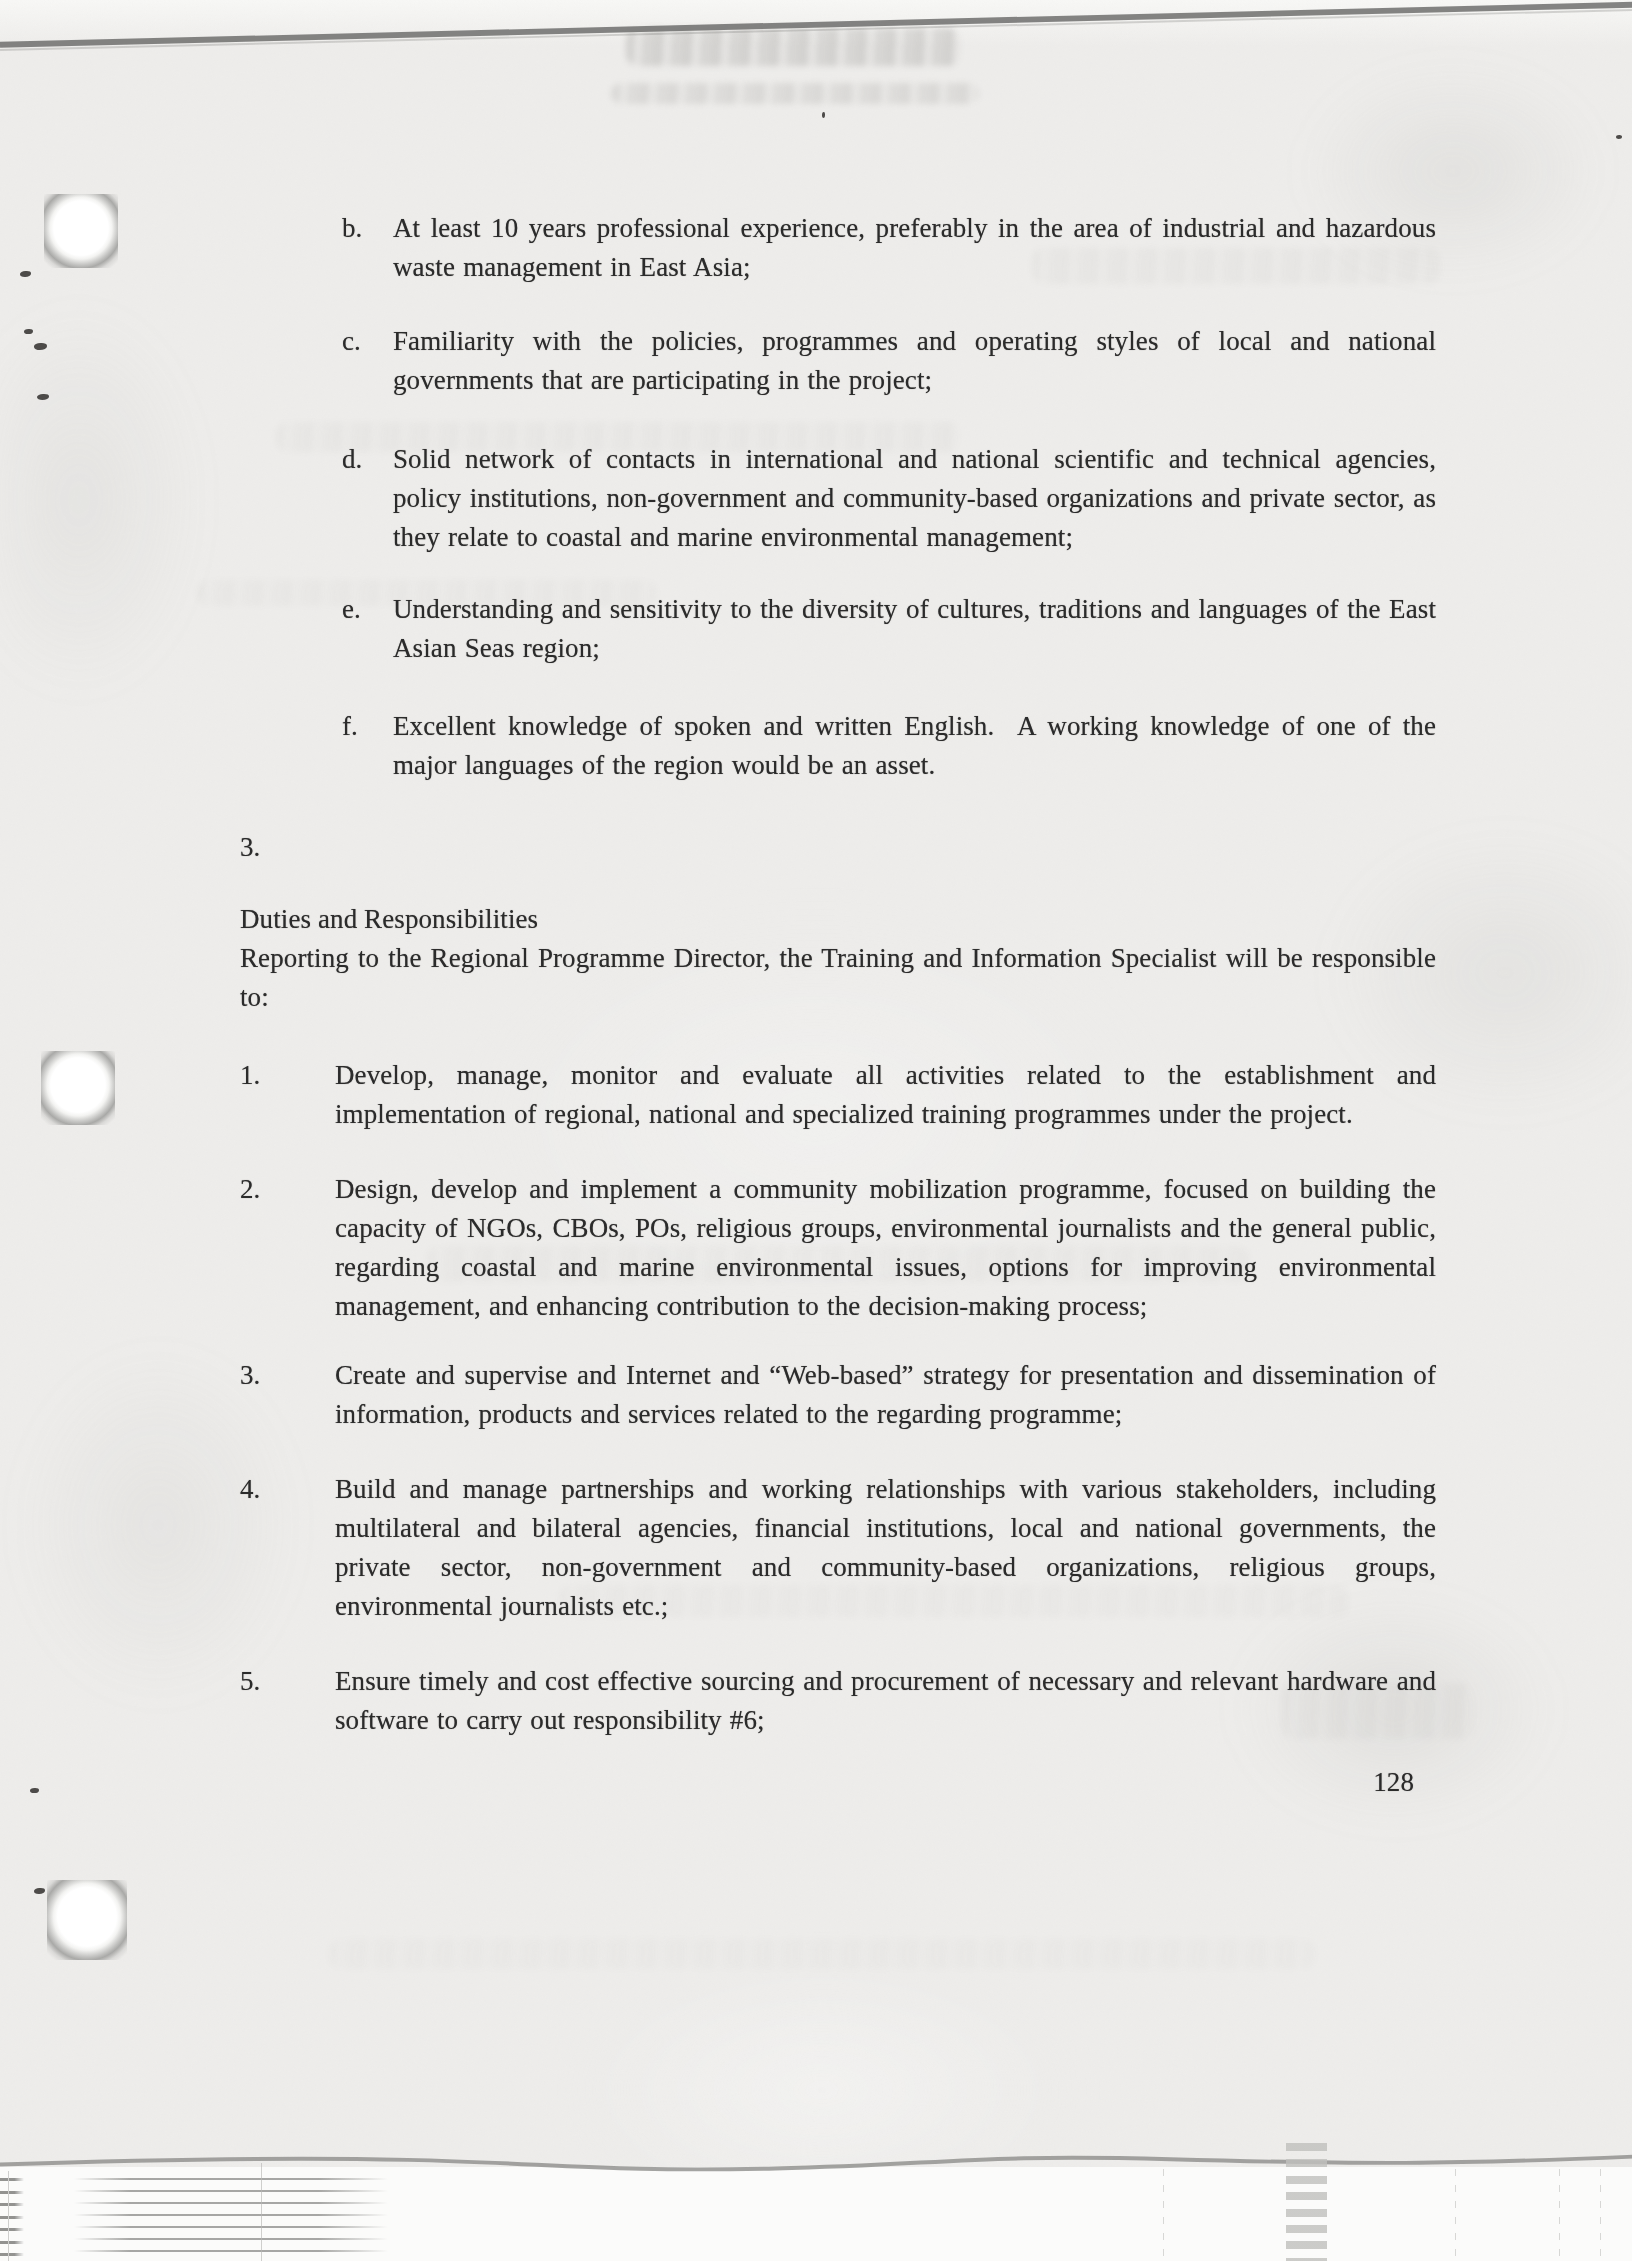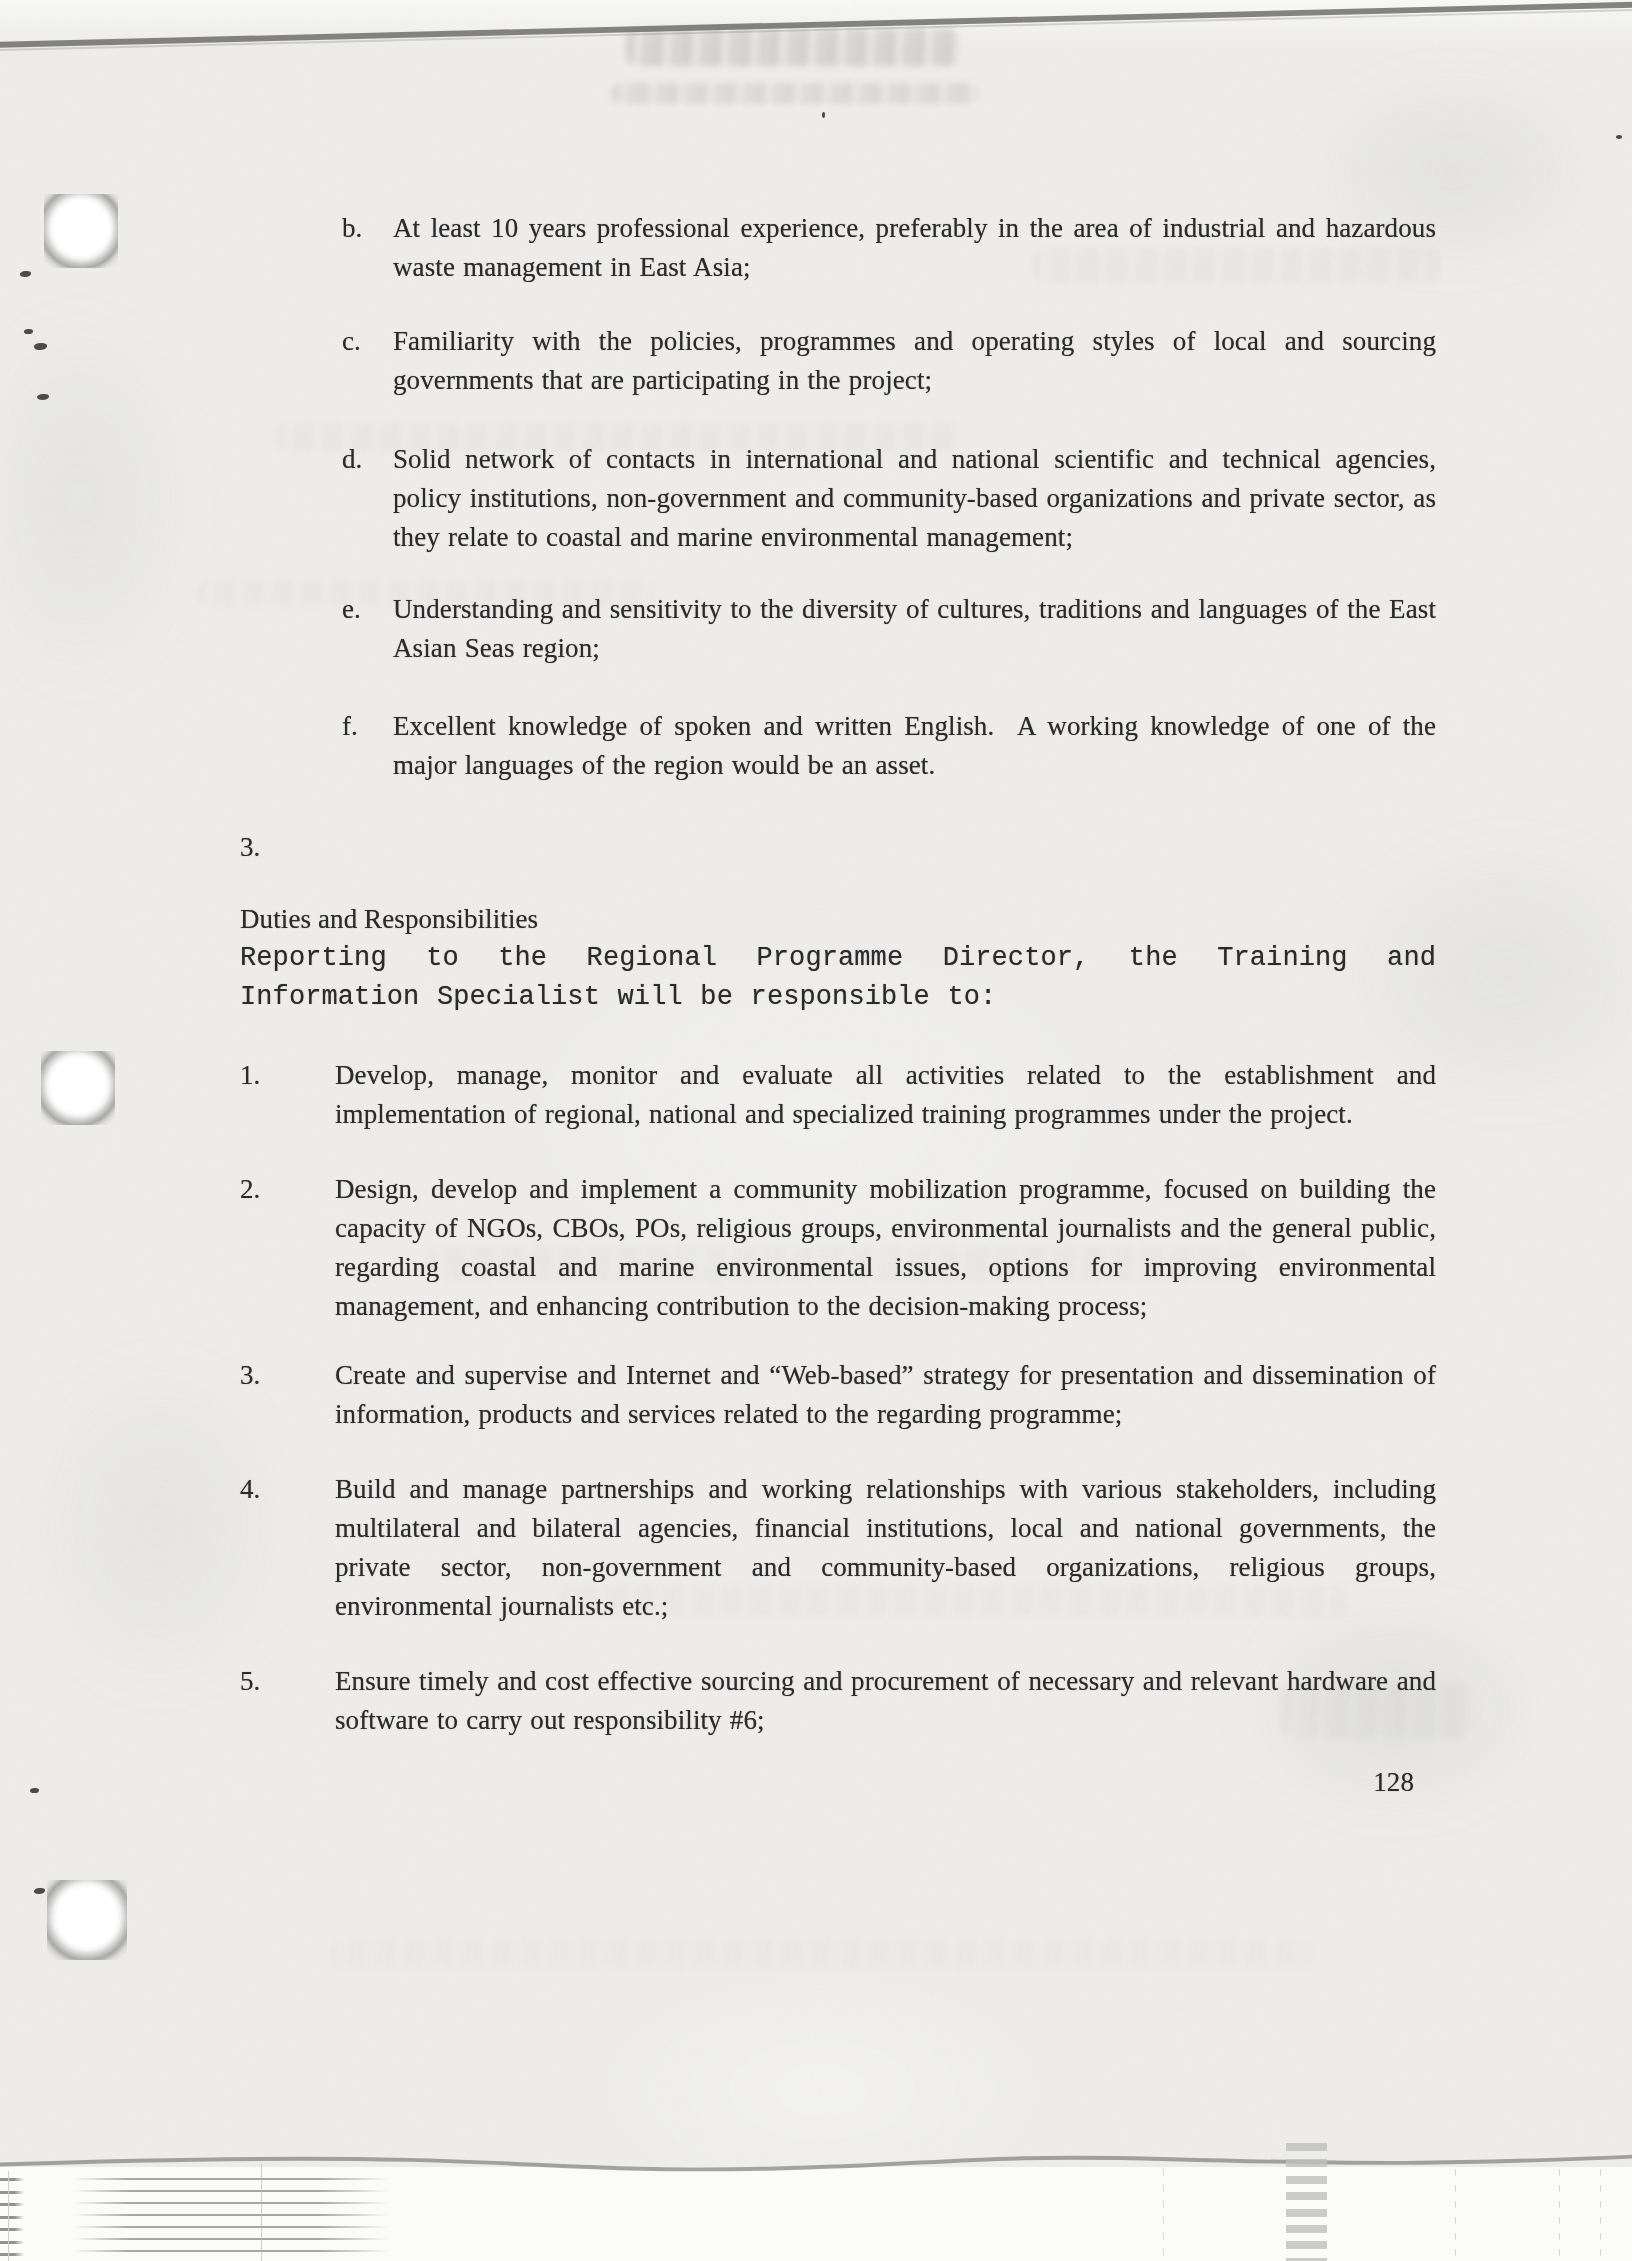--- a/index.html
+++ b/index.html
@@ -52,21 +52,21 @@
     font-size:27px;line-height:39px;letter-spacing:0.1px;
     text-shadow:0 0 0.9px rgba(45,43,40,.55);}
   .item{display:flex;}
   .item .lbl{flex:0 0 51px;}
   .lettered{margin-left:102px;}
   .numbered .lbl{flex:0 0 95px;}
   .item .txt{flex:1;text-align:justify;text-align-last:left;word-spacing:1.3px;}
   .heading{display:flex;}
   .heading .lbl{flex:0 0 102px;}
   .heading .title{border-bottom:2.6px solid #1d1c1a;padding-bottom:2px;}
-  .para{text-align:justify;text-align-last:left;word-spacing:1.3px;font-family:Liberation Mono, monospace;}
+  .para{text-align:justify;text-align-last:left;word-spacing:1.3px;}
   .pagenum{text-align:right;transform:translateX(-22px);}
 </style>
 </head>
 <body>
 
 <div class="paper"></div>
 <div class="paper-top-strip"></div>
 <div class="blotches"></div>
 <svg class="noise" width="1633" height="2261" viewBox="0 0 2484 3440">
   <filter id="grain">
@@ -121,21 +121,21 @@
 
 <div class="content">
 
   <div class="item lettered" style="margin-bottom:35px">
     <span class="lbl">b.</span>
     <span class="txt">At least 10 years professional experience, preferably in the area of industrial and hazardous waste management in East Asia;</span>
   </div>
 
   <div class="item lettered" style="margin-bottom:40px">
     <span class="lbl">c.</span>
-    <span class="txt">Familiarity with the policies, programmes and operating styles of local and sourcing governments that are participating in the project;</span>
+    <span class="txt">Familiarity with the policies, programmes and operating styles of local and national governments that are participating in the project;</span>
   </div>
 
   <div class="item lettered" style="margin-bottom:33px">
     <span class="lbl">d.</span>
     <span class="txt">Solid network of contacts in international and national scientific and technical agencies, policy institutions, non-government and community-based organizations and private sector, as they relate to coastal and marine environmental management;</span>
   </div>
 
   <div class="item lettered" style="margin-bottom:39px">
     <span class="lbl">e.</span>
     <span class="txt">Understanding and sensitivity to the diversity of cultures, traditions and languages of the East Asian Seas region;</span>

